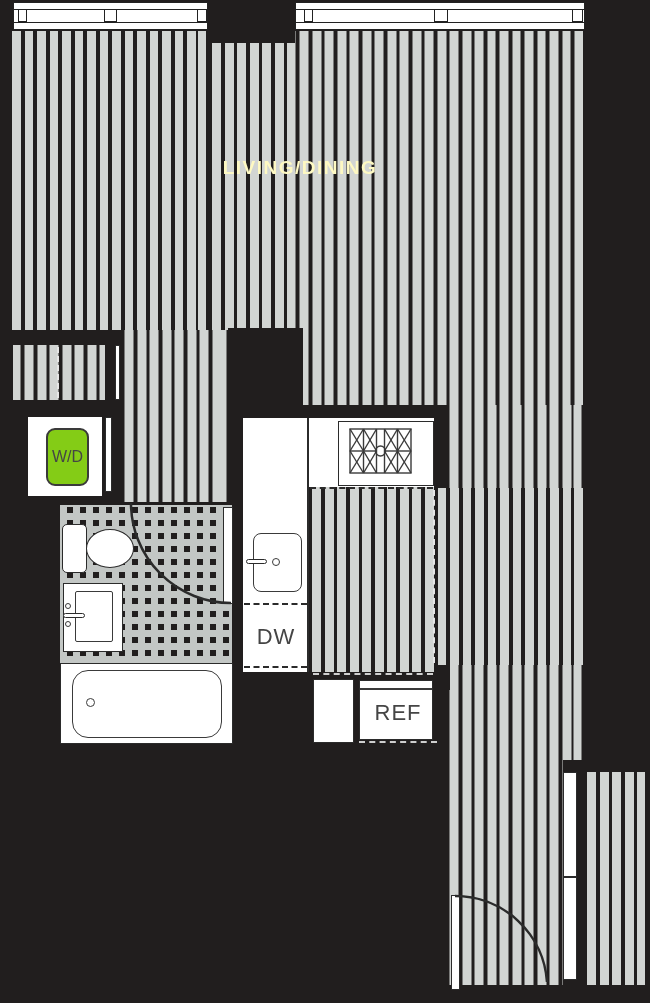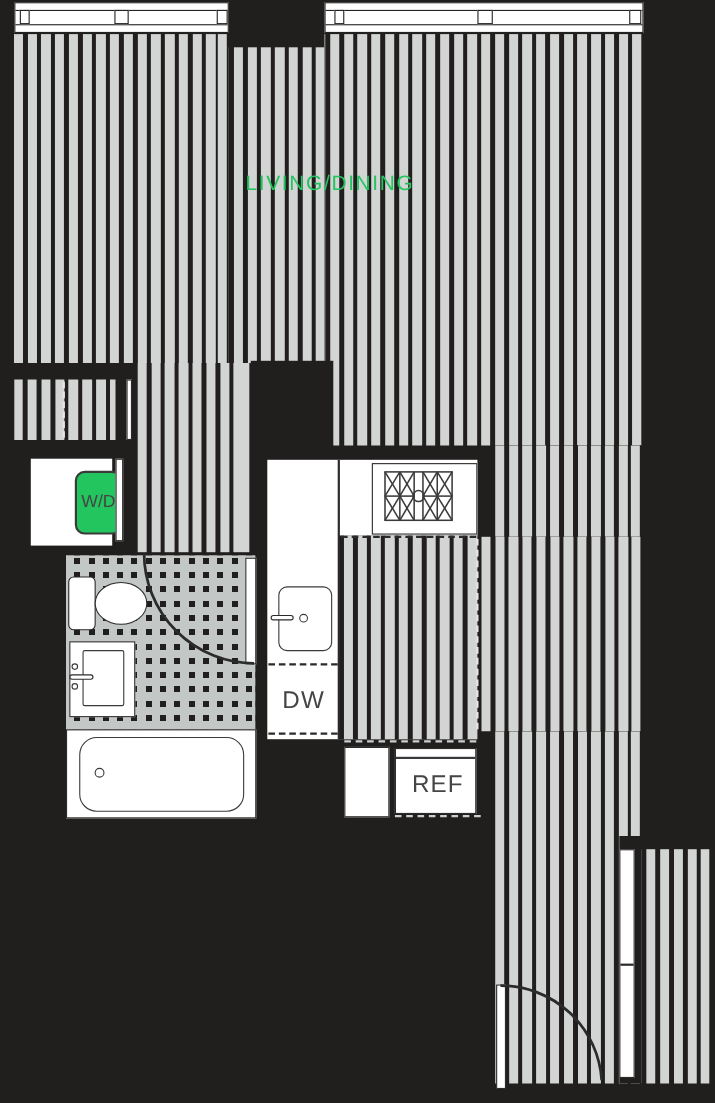--- a/index.html
+++ b/index.html
@@ -22,31 +22,31 @@
   }
   .wall{background:#211e1e;}
   .white{background:#ffffff;}
   .box{background:#ffffff;border:1.5px solid #2b2b2b;}
   .outline{border:1.5px solid #3a3a3a;background:transparent;}
   .door-leaf{background:#ffffff;border:1px solid #2b2b2b;}
   .dash-dark{border-top:2px dashed #2b2b2b;height:0;}
   .dash-light{border-top:2px dashed #cfcfcf;height:0;}
   .vdash-light{border-left:2px dashed #e6e6e6;width:0;}
   .room-label{
-    color:#22c55e;font-size:19px;font-weight:normal;letter-spacing:1.5px;
+    color:#fef9c3;font-size:19px;font-weight:bold;letter-spacing:1.5px;
     transform:translate(-50%,-50%);white-space:nowrap;
   }
   .appl-label{
     color:#454545;font-size:22px;letter-spacing:1px;
     transform:translate(-50%,-50%);white-space:nowrap;
   }
   .wd-unit{
-    background:#22c55e;border:2px solid #3a3a3a;border-radius:9px;
+    background:#84cc16;border:2px solid #3a3a3a;border-radius:9px;
     display:flex;align-items:center;justify-content:center;
-    color:#454545;font-size:16px;margin-left:22px;
+    color:#454545;font-size:16px;
   }
   .window{background:#fff;border:1px solid #222;}
   .win-line{position:absolute;left:0;right:0;border-top:1px solid #222;height:0;}
   .mullion{position:absolute;top:6px;height:13px;background:#fff;border:1px solid #222;box-sizing:border-box;}
   svg{position:absolute;overflow:visible;}
 </style>
 </head>
 <body>
 
 <div id="canvas">

